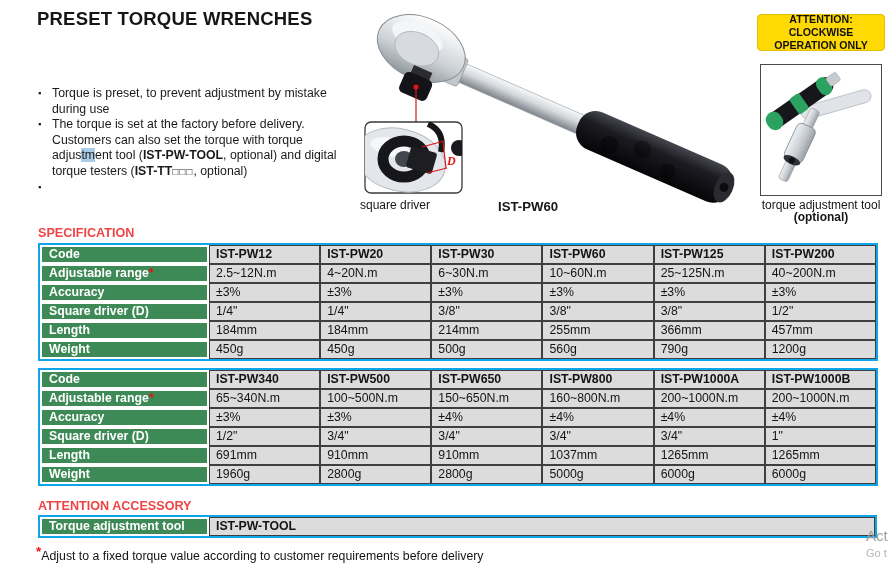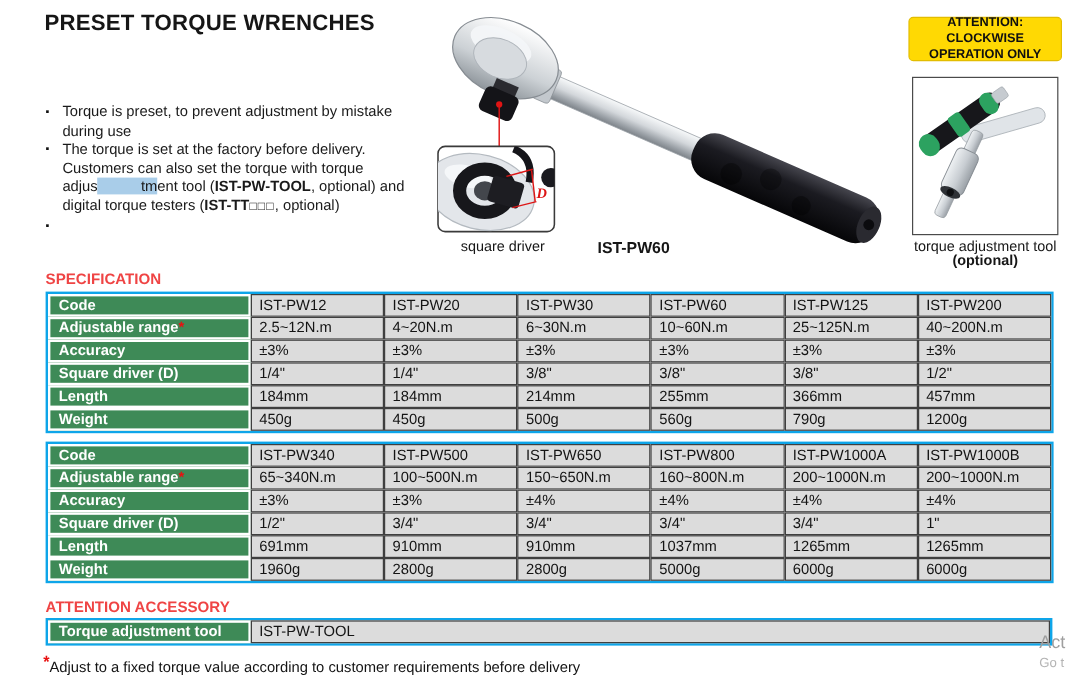--- a/index.html
+++ b/index.html
@@ -6,50 +6,50 @@
   body{overflow:hidden;}
   .page{position:relative;width:894px;height:578px;background:#fff;overflow:hidden;
         font-family:"Liberation Sans",sans-serif;color:#1a1a1a;}
   .abs{position:absolute;}
   .title{left:37px;top:8px;font-size:18.5px;font-weight:bold;letter-spacing:.2px;color:#161616;}
   
   .bullets{left:38px;top:86px;width:314px;font-size:12.3px;line-height:15.6px;}
   .bullet{display:flex;}
   .bmark{flex:none;width:14px;font-size:9px;line-height:15.6px;color:#111;}
   .btext b{font-weight:bold;}
-  .hl{background:#a9cde9;padding-left:36px;}
+  .hl{background:#a9cde9;}
   .boxes{font-size:10px;letter-spacing:1px;font-weight:normal;}
   
   .attention{left:757px;top:14px;width:128px;height:37px;background:#ffd903;border:1px solid #e3bd00;
              border-radius:4px;display:flex;flex-direction:column;justify-content:center;
              text-align:center;font-size:10.6px;font-weight:bold;line-height:13px;color:#101010;box-sizing:border-box;}
   
   .wrench-svg{left:352px;top:8px;width:392px;height:207px;}
   .dlabel{fill:#dd1515;font:italic bold 12px "Liberation Serif",serif;}
   .cap{position:absolute;font-size:12px;color:#161616;}
-  .cap-squaredriver{left:348px;top:198px;width:106px;text-align:right;}
+  .cap-squaredriver{left:360px;top:198px;width:106px;text-align:left;}
   .cap-model{left:498px;top:199px;font-size:13.2px;font-weight:bold;}
   .toolbox{left:760px;top:64px;width:120px;height:130px;border:1px solid #4a4a4a;background:#fff;box-sizing:content-box;}
   .cap-tool1{left:740px;top:198px;width:162px;text-align:center;}
   .cap-tool2{left:740px;top:210px;width:162px;text-align:center;font-weight:bold;}
   
   .secheading{font-size:12.6px;font-weight:bold;color:#ef4444;}
   .h-spec{left:38px;top:226px;}
   .h-acc{left:38px;top:499px;}
   
   .tblwrap{position:absolute;border:2px solid #0ea5e9;background:#fff;}
   .t1{left:38px;top:243px;}
   .t2{left:38px;top:368px;}
   .tacc{left:38px;top:515px;}
   table.spec{border-collapse:separate;border-spacing:0;table-layout:fixed;width:836px;font-size:12.3px;}
   table.accessory{border-collapse:separate;border-spacing:0;table-layout:fixed;width:835px;font-size:12.3px;}
   td{height:15px;line-height:15px;padding:0 6px;white-space:nowrap;overflow:hidden;}
   td.lbl{background:#3e8a57;color:#fff;font-weight:bold;border:2px solid #fff;padding:0 7px;}
   td.d{background:#dcdcdc;border:1px solid #3f3f3f;color:#141414;}
-  tr.coderow td.d, td.dbold{font-weight:normal;}
+  tr.coderow td.d, td.dbold{font-weight:bold;}
   .ast{color:#e81111;font-weight:bold;}
   
   .footnote{left:36px;top:544px;font-size:12.3px;color:#141414;}
   .fnast{color:#e81111;font-weight:bold;font-size:13.5px;vertical-align:4px;}
   
   .watermark{left:866px;top:528px;color:#9f9f9f;line-height:1;}
   .wm1{font-size:15px;font-weight:300;}
   .wm2{font-size:11px;color:#b4b4b4;margin-top:5px;}
 </style>
 </head>

